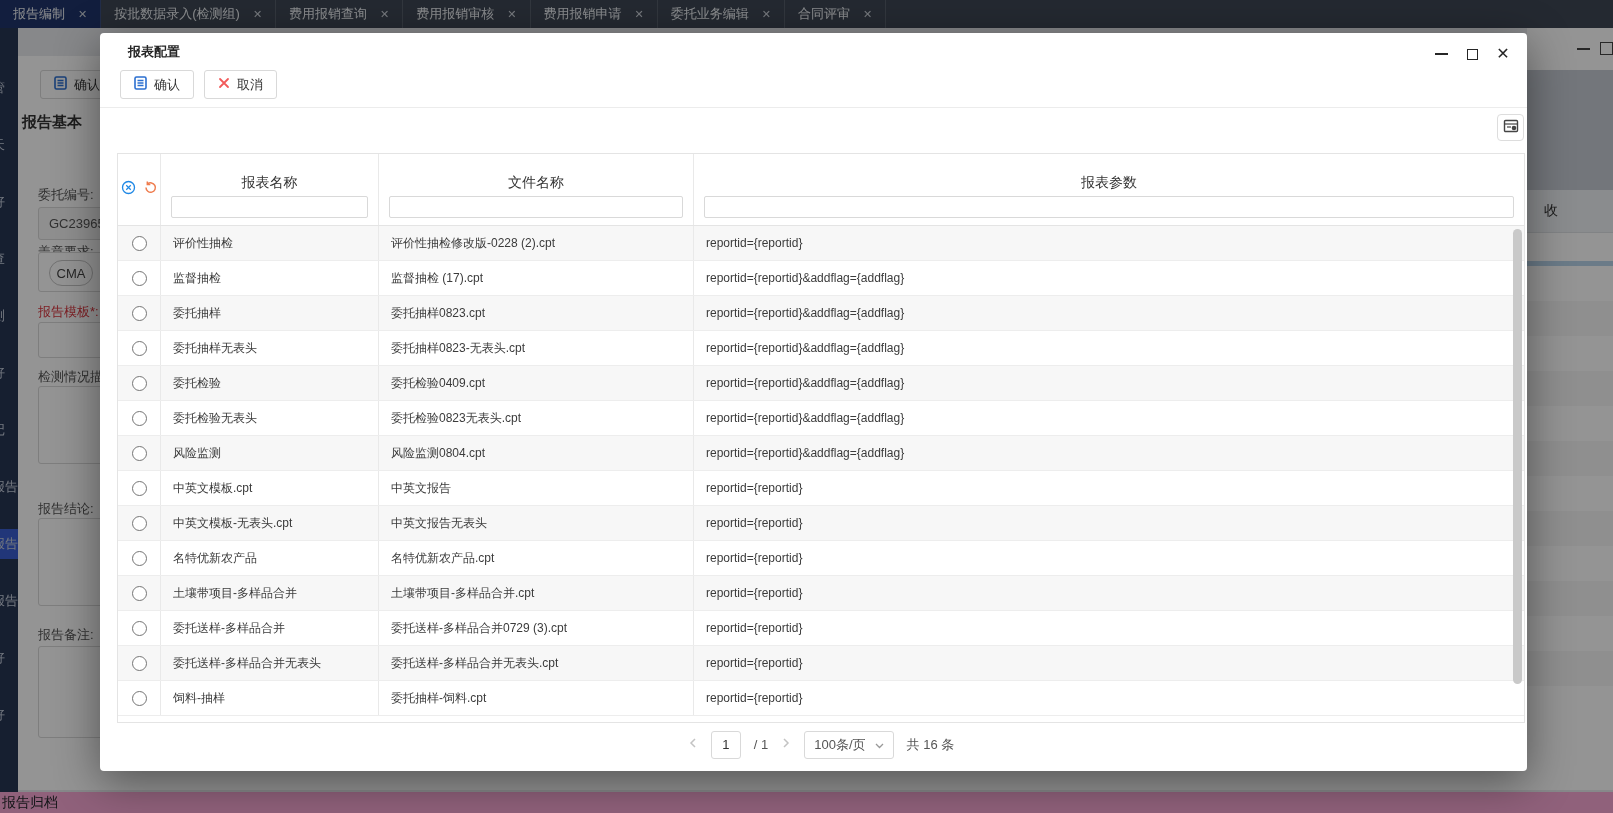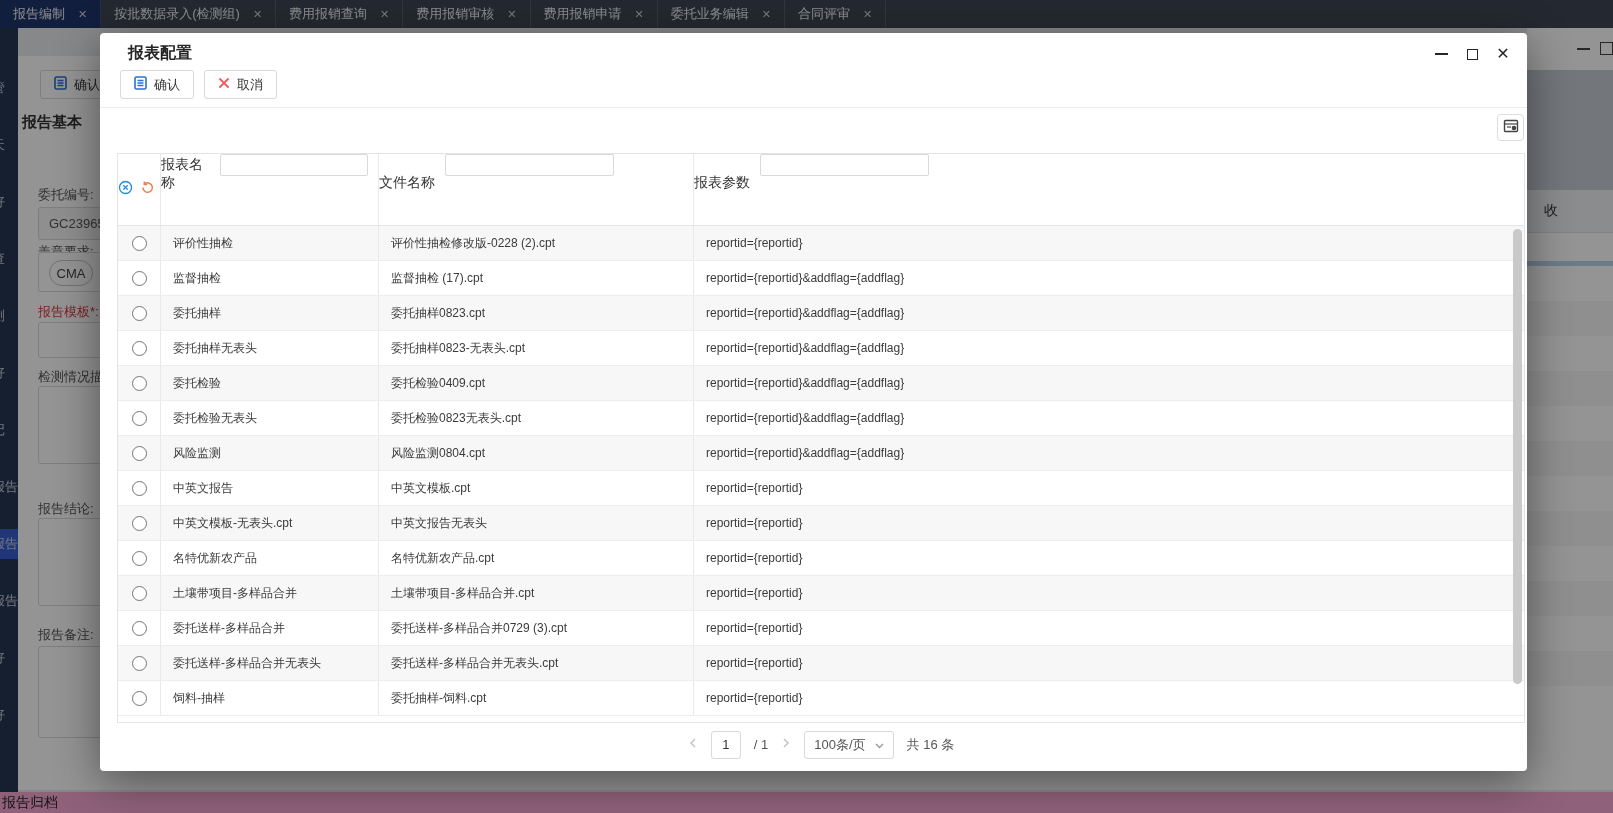--- a/index.html
+++ b/index.html
@@ -32,35 +32,35 @@
   .rp-band{position:absolute;left:0;top:42px;width:86px;height:120px;background:#c6ccd4;}
   .rp-head{position:absolute;left:0;top:162px;width:86px;height:43px;background:#eef1f4;border-bottom:1px solid #dfe2e6;display:flex;align-items:center;font-size:14px;color:#333;padding-left:17px;}
   .rp-sel{position:absolute;left:0;top:205px;width:86px;height:33px;background:#b9d4ea;display:flex;align-items:center;font-size:13px;color:#2f2f2f;padding-left:5px;overflow:hidden;white-space:nowrap;margin-top:28px;}
   .rp-rows{position:absolute;left:0;top:238px;width:86px;height:420px;background:repeating-linear-gradient(#fff 0 35px,#f7f7f7 35px 70px);}
   #bottombar{position:absolute;bottom:0;left:0;width:100%;height:21px;background:#f9a8d4;z-index:6;display:flex;align-items:center;}
   #bottombar span{color:#23262b;font-size:14px;margin-left:2px;white-space:nowrap;}
 
   
   #overlay{position:absolute;inset:0;background:rgba(0,0,0,.42);z-index:50;}
   #modal{position:absolute;left:100px;top:33px;width:1427px;height:738px;background:#fff;border-radius:4px;box-shadow:0 10px 45px rgba(0,0,0,.45);z-index:60;}
-  #m-title{position:absolute;left:28px;top:10px;font-size:16px;font-weight:700;color:#262626;}
+  #m-title{position:absolute;left:28px;top:10px;font-size:13px;font-weight:700;color:#262626;}
   #m-controls{position:absolute;top:12px;right:16px;display:flex;gap:15px;align-items:center;height:18px;}
   .wc{width:16px;height:16px;display:flex;align-items:center;justify-content:center;color:#262626;cursor:pointer;}
   .wc-min{width:13px;height:2px;background:#262626;}
   .wc-max{width:11px;height:11px;border:1.5px solid #262626;}
   .wc-x{font-size:16px;line-height:16px;}
   #m-toolbar{position:absolute;left:20px;top:37px;display:flex;gap:10px;}
   .btn{display:inline-flex;align-items:center;gap:7px;height:29px;padding:0 13px;background:#fff;border:1px solid #d9d9d9;border-radius:3px;font-size:13px;color:#333;cursor:pointer;}
   #m-divider{position:absolute;top:74px;left:0;right:0;border-top:1px solid #ececec;}
   #m-settings{position:absolute;top:81px;right:3px;width:27px;height:27px;border:1px solid #ddd;border-radius:4px;background:#fff;display:flex;align-items:center;justify-content:center;cursor:pointer;}
 
   
   #m-table{position:absolute;left:17px;top:120px;width:1408px;height:570px;border:1px solid #e4e4e4;background:#fff;}
   #t-head{position:relative;height:72px;border-bottom:1px solid #e4e4e4;display:grid;grid-template-columns:43px 218px 315px 1fr;}
-  .h-cell{border-right:1px solid #e9e9e9;display:flex;flex-direction:row;}
+  .h-cell{border-right:1px solid #e9e9e9;display:flex;flex-direction:column;}
   .h-cell:last-child{border-right:none;}
   .h-icons{display:flex;align-items:center;justify-content:center;gap:7px;height:100%;}
   .h-label{height:42px;display:flex;align-items:flex-end;justify-content:center;padding-bottom:4px;font-size:14px;color:#333;}
   .h-filter{padding:0 10px;}
   .h-filter input{width:100%;height:22px;border:1px solid #d9d9d9;border-radius:2px;outline:none;font-size:12px;padding:0 6px;color:#333;}
   .t-row{display:grid;grid-template-columns:43px 218px 315px 1fr;height:35px;border-bottom:1px solid #ededed;background:#fff;}
   .t-row.odd{background:#f7f7f7;}
   .t-cell{padding:0 12px;border-right:1px solid #e9e9e9;height:100%;display:flex;align-items:center;overflow:hidden;white-space:nowrap;font-size:12px;color:#3b3b3b;}
   .t-cell:last-child{border-right:none;}
   .t-cell.c0{justify-content:center;padding:0;}
@@ -326,22 +326,22 @@
               <span class="radio"></span>
             </div>
             <div class="t-cell">风险监测</div>
             <div class="t-cell">风险监测0804.cpt</div>
             <div class="t-cell">reportid={reportid}&amp;addflag={addflag}</div>
           </div>
           <div class="t-row">
             <div class="t-cell c0">
               <span class="radio"></span>
             </div>
+            <div class="t-cell">中英文模板.cpt</div>
             <div class="t-cell">中英文报告</div>
-            <div class="t-cell">中英文模板.cpt</div>
             <div class="t-cell">reportid={reportid}</div>
           </div>
           <div class="t-row odd">
             <div class="t-cell c0">
               <span class="radio"></span>
             </div>
             <div class="t-cell">中英文模板-无表头.cpt</div>
             <div class="t-cell">中英文报告无表头</div>
             <div class="t-cell">reportid={reportid}</div>
           </div>

